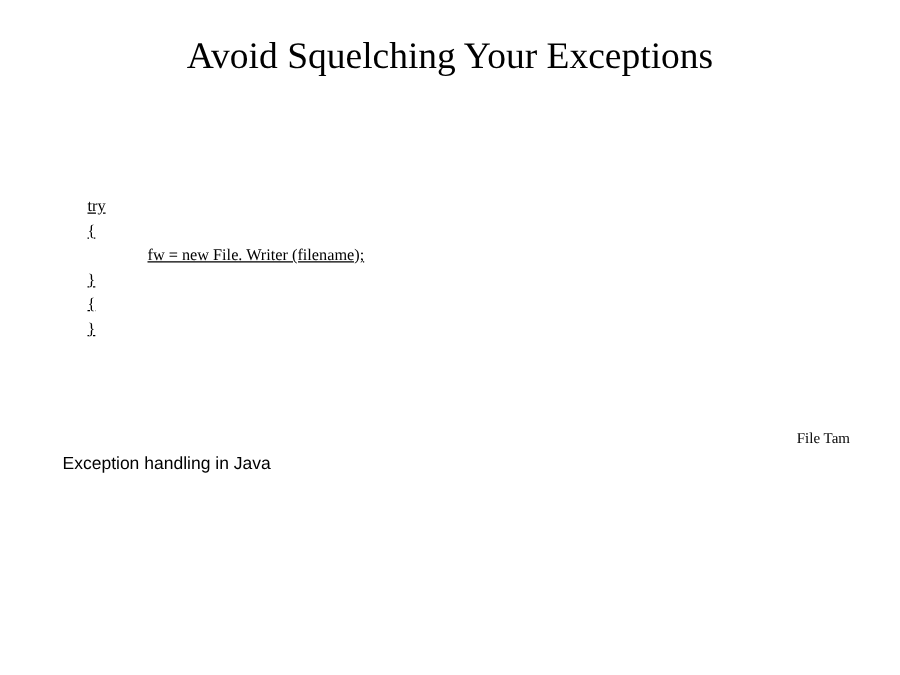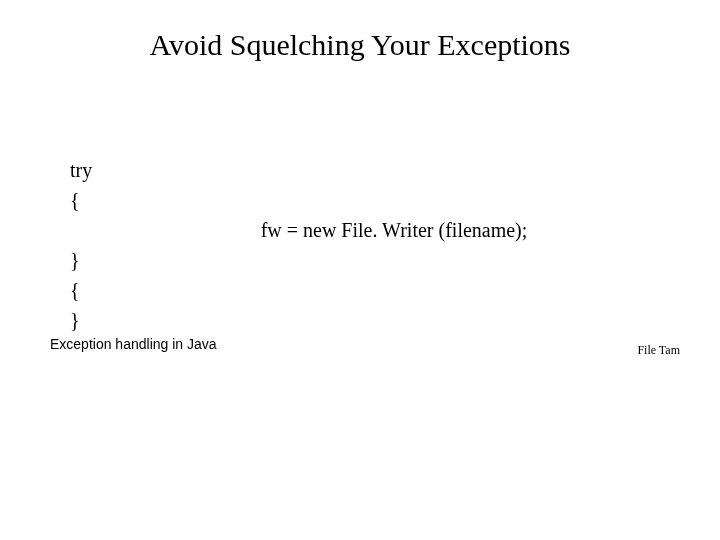--- a/index.html
+++ b/index.html
@@ -1,21 +1,21 @@
 <!DOCTYPE html>
 <html><head>
 <meta charset="utf-8">
 <style>
   * { margin: 0; padding: 0; box-sizing: border-box; }
   html, body { width: 720px; height: 540px; background: #fff; font-family: "Times New Roman", Times, serif; color: #000; }
   .slide { position: relative; width: 720px; height: 380px; }
   .title { position: absolute; top: 28px; left: 0; width: 100%; text-align: center; font-size: 30px; }
-  .body { position: absolute; top: 155px; left: 70px; width: 600px; font-size: 20px; line-height: 1.5; }
-  .indent { padding-left: 48px; text-align: center; }
-  .footer-left { position: absolute; left: 50px; bottom: 28px; font-family: Arial, Helvetica, sans-serif; font-size: 14px; }
+  .body { position: absolute; top: 155px; left: 70px; width: 600px; font-size: 13px; line-height: 1.5; text-decoration: underline; }
+  .indent { padding-left: 48px; }
+  .footer-left { position: absolute; left: 50px; bottom: 2px; font-family: Arial, Helvetica, sans-serif; font-size: 14px; }
   .footer-right { position: absolute; right: 40px; bottom: 22px; font-size: 12px; }
 </style>
 </head>
 <body>
 
 <div class="slide">
   <div class="title">Avoid Squelching Your Exceptions</div>
 
   <div class="body">
     <div>try</div>

